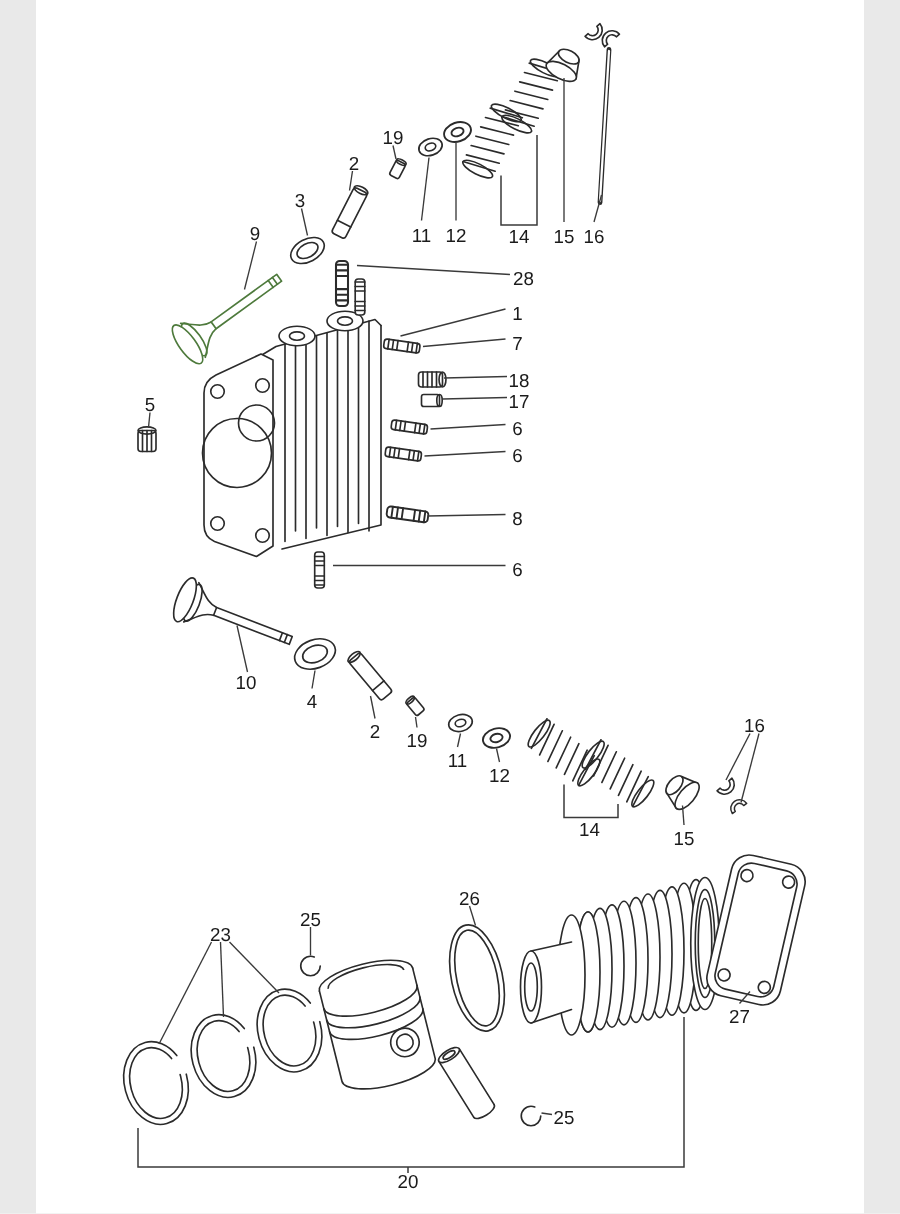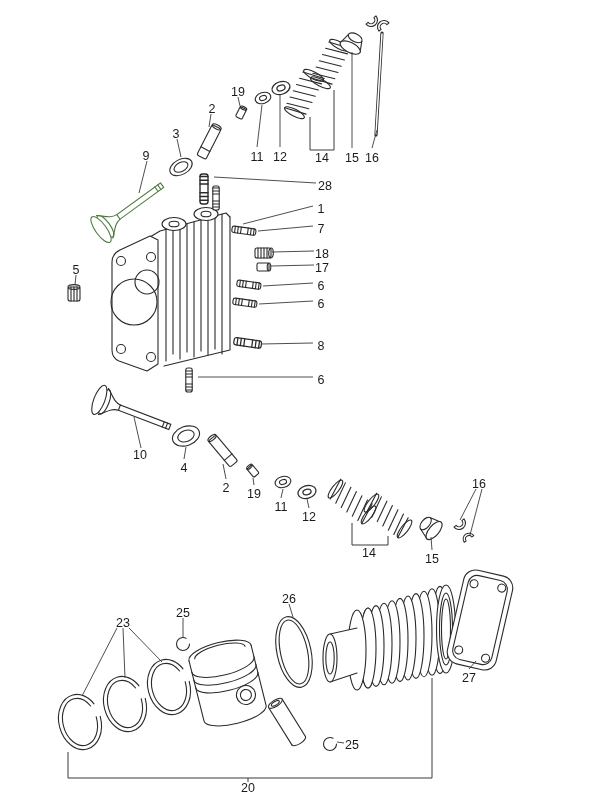--- a/index.html
+++ b/index.html
@@ -1,17 +1,17 @@
 <!DOCTYPE html>
 <html><head>
 <meta charset="utf-8">
 <style>
   html,body { margin:0; padding:0; background:#e9e9e9; }
   .stage {
-    position:relative; width:600px; height:809px; margin:0 auto;
+    position:relative; width:552px; height:809px; margin:0 auto;
     background:#ffffff; overflow:hidden;
     font-family:"Liberation Sans", sans-serif;
   }
   svg { position:absolute; left:0; top:0; }
   .part-label {
     font:12.5px "Liberation Sans", sans-serif;
     fill:#1b1b1b; stroke:none; text-anchor:middle;
   }
   .leader { stroke:#3a3a3a; stroke-width:0.9; }
   .bracket { stroke:#3a3a3a; stroke-width:1; fill:none; }

